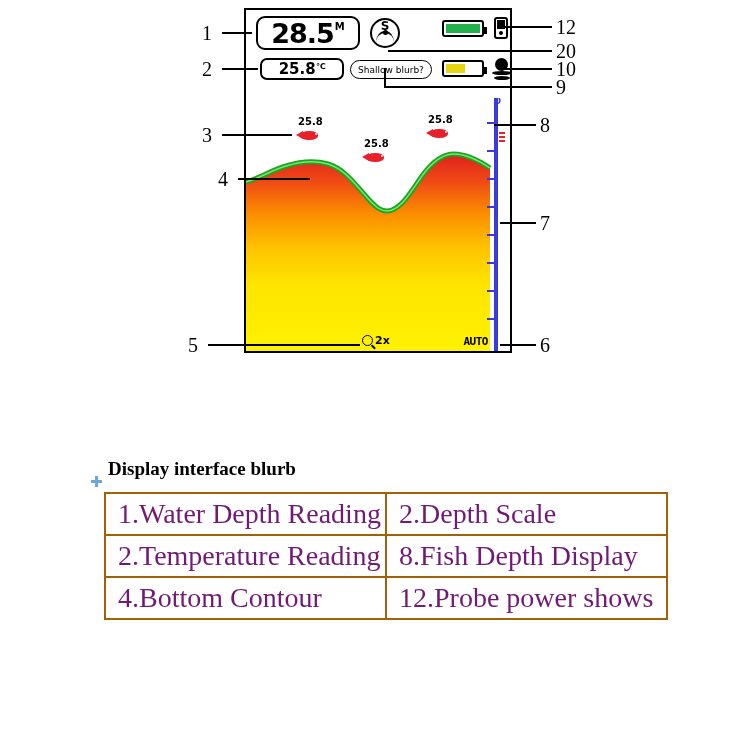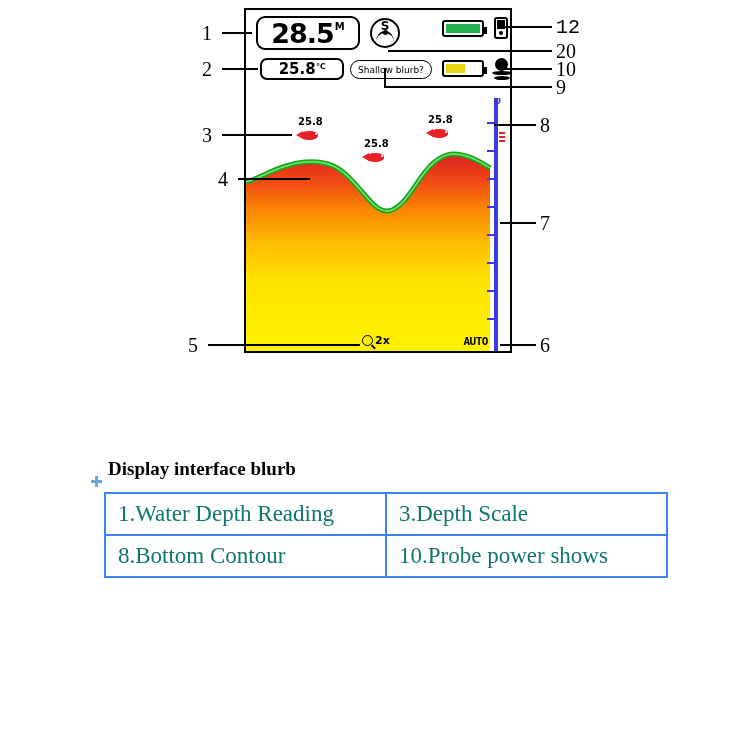--- a/index.html
+++ b/index.html
@@ -245,26 +245,26 @@
     position:absolute;left:88px;top:474px;width:17px;height:17px;
     color:#6aa6d6;font-size:15px;line-height:17px;text-align:center;
   }
   table#legend{
     position:absolute;left:104px;top:492px;
     width:564px;
     border-collapse:collapse;
     table-layout:fixed;
   }
   table#legend td{
-    border:2px solid #3b82f6;
+    border:2px solid #a16207;
     height:40px;
     padding:0 0 0 12px;
-    font-size:23px;
+    font-size:28px;
     font-family:"Liberation Serif", serif;
-    color:#0f766e;
+    color:#701a75;
     vertical-align:middle;
   }
 </style>
 </head>
 <body>
 
 <div id="device">
 
   <div id="screen-top">
 
@@ -388,21 +388,21 @@
 
 <div class="num" style="left:202px;top:124px;">3</div>
 <div class="lead" style="left:222px;top:134px;width:70px;"></div>
 
 <div class="num" style="left:218px;top:168px;">4</div>
 <div class="lead" style="left:238px;top:178px;width:72px;"></div>
 
 <div class="num" style="left:188px;top:334px;">5</div>
 <div class="lead" style="left:208px;top:344px;width:152px;"></div>
 
-<div class="num" style="left:556px;top:16px;font-family:Liberation Mono, monospace;">12</div>
+<div class="num" style="left:556px;top:16px;">12</div>
 <div class="lead" style="left:504px;top:26px;width:48px;"></div>
 
 <div class="num" style="left:556px;top:40px;">20</div>
 <div class="lead" style="left:388px;top:50px;width:164px;"></div>
 
 <div class="num" style="left:556px;top:58px;">10</div>
 <div class="lead" style="left:500px;top:68px;width:52px;"></div>
 
 <div class="num" style="left:556px;top:76px;">9</div>
 <div class="lead" style="left:384px;top:86px;width:168px;"></div>
@@ -417,20 +417,24 @@
 <div class="num" style="left:540px;top:334px;">6</div>
 <div class="lead" style="left:500px;top:344px;width:36px;"></div>
 
 <div id="handle">✚</div>
 <div id="blurb">Display interface blurb</div>
 
 <table id="legend">
   <tbody>
       <tr>
     <td>1.Water Depth Reading</td>
-    <td>3.Depth Scale</td>
+    <td>2.Depth Scale</td>
   </tr>
   <tr>
-    <td>8.Bottom Contour</td>
-    <td>10.Probe power shows</td>
+    <td>2.Temperature Reading</td>
+    <td>8.Fish Depth Display</td>
+  </tr>
+  <tr>
+    <td>4.Bottom Contour</td>
+    <td>12.Probe power shows</td>
   </tr>
 </tbody>
   </table>
 
 </body></html>

